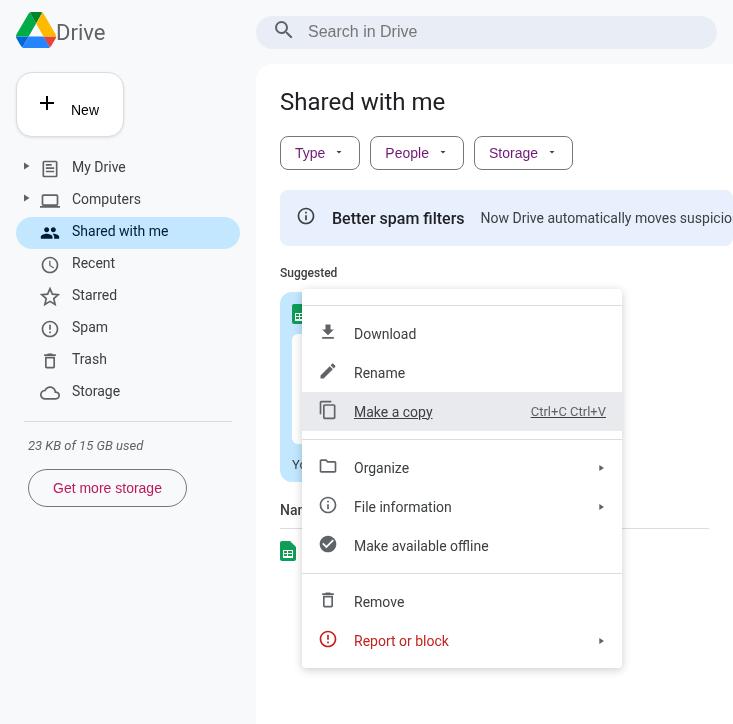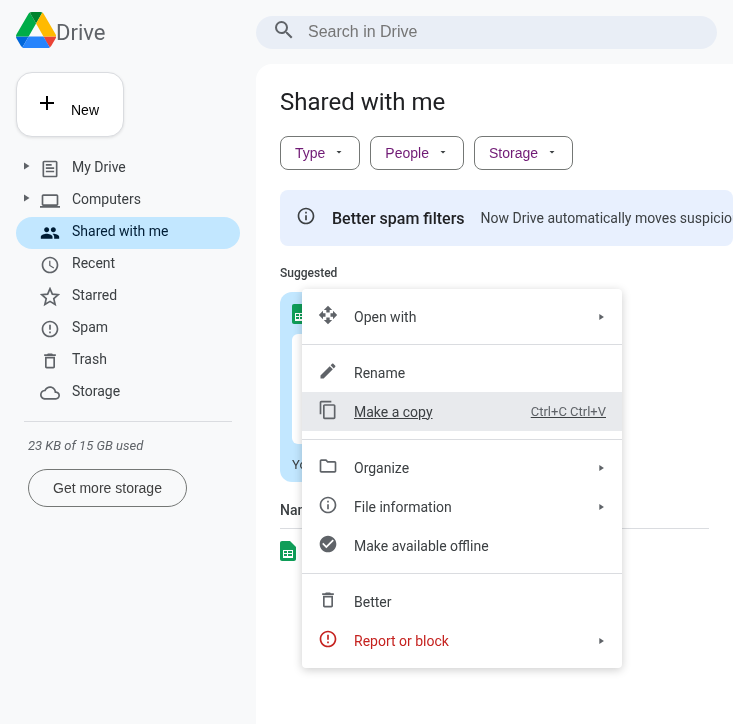--- a/index.html
+++ b/index.html
@@ -24,21 +24,21 @@
     .nav { list-style: none; }
     .nav-item { display: flex; align-items: flex-start; gap: 12px; padding: 6px 12px 6px 24px; border-radius: 20px; cursor: pointer; font-size: 14px; color: #3c4043; height: 32px; position: relative; }
     .nav-item svg { width: 20px; height: 20px; fill: #5f6368; }
     .nav-item.active { background: #c2e7ff; color: #001d35; }
     .nav-item.active svg { fill: #001d35; }
     .nav-item .expand { position: absolute; left: 4px; width: 12px; height: 12px; }
     .nav-item .expand svg { width: 12px; height: 12px; fill: #5f6368; }
     
     .storage-sep { border: none; border-top: 1px solid #dadce0; margin: 12px 8px 8px 8px; }
     .storage-text { font-size: 13px; color: #5f6368; padding: 8px 12px; font-style: italic; }
-    .storage-btn { display: inline-block; border: 1px solid #747775; border-radius: 20px; padding: 10px 24px; font-size: 14px; color: #404040; cursor: pointer; margin: 8px 12px; background: transparent; }
+    .storage-btn { display: inline-block; border: 1px solid #747775; border-radius: 20px; padding: 10px 24px; font-size: 14px; color: #be185d; cursor: pointer; margin: 8px 12px; background: transparent; }
     
     .main { flex: 1; background: #fff; border-top-left-radius: 16px; padding: 24px 0 0 24px; overflow: hidden; position: relative; }
     .page-title { font-size: 24px; font-weight: 400; margin-bottom: 20px; }
     
     .filters { display: flex; gap: 10px; margin-bottom: 20px; }
     .chip { display: flex; align-items: center; gap: 8px; border: 1px solid #747775; border-radius: 8px; padding: 8px 14px; font-size: 14px; color: #701a75; cursor: pointer; background: #fff; }
     .chip svg { width: 12px; height: 12px; fill: #3c4043; }
     
     .banner { background: #e8f0fe; border-radius: 8px; padding: 16px 16px; display: flex; align-items: center; gap: 16px; margin-bottom: 20px; overflow: hidden; white-space: nowrap; }
     .banner svg { width: 20px; height: 20px; fill: #3c4043; flex-shrink: 0; }
@@ -203,30 +203,27 @@
     <div class="file-row">
       <span><svg class="sheets-icon" viewBox="0 0 16 20">
             <path fill="#0f9d58" d="M10 0H2C.9 0 0 .9 0 2v16c0 1.1.9 2 2 2h12c1.1 0 2-.9 2-2V6l-6-6z"></path>
             <path fill="#fff" d="M3 9h10v8H3V9zm1 1v2h3v-2H4zm4 0v2h4v-2H8zm-4 3v2h3v-2H4zm4 0v2h4v-2H8z"></path>
           </svg></span>
     </div>
   </div>
 </div>
 
 <div class="context-menu" id="context-menu">
-    <div class="menu-item">
-      <span><svg viewBox="0 0 24 24">
-          <path d="M10 9h4V6h3l-5-5-5 5h3v3zm-1 1H6V7l-5 5 5 5v-3h3v-4zm14 2l-5-5v3h-3v4h3v3l5-5zm-9 3h-4v3H7l5 5 5-5h-3v-3z"></path>
-        </svg></span>
-      <span>Open with</span>
-      <span class="submenu"><svg viewBox="0 0 24 24">
-          <path d="M8 5v14l11-7z"></path>
-        </svg></span>
-    </div>
     <hr class="menu-sep">
+    <div class="menu-item">
+      <span><svg viewBox="0 0 24 24">
+          <path d="M19 9h-4V3H9v6H5l7 7 7-7zM5 18v2h14v-2H5z"></path>
+        </svg></span>
+      <span>Download</span>
+    </div>
     <div class="menu-item">
       <span><svg viewBox="0 0 24 24">
           <path d="M3 17.25V21h3.75L17.81 9.94l-3.75-3.75L3 17.25zM20.71 7.04c.39-.39.39-1.02 0-1.41l-2.34-2.34c-.39-.39-1.02-.39-1.41 0l-1.83 1.83 3.75 3.75 1.83-1.83z"></path>
         </svg></span>
       <span>Rename</span>
     </div>
     <div class="menu-item hover">
       <span><svg viewBox="0 0 24 24">
           <path d="M16 1H4c-1.1 0-2 .9-2 2v14h2V3h12V1zm3 4H8c-1.1 0-2 .9-2 2v14c0 1.1.9 2 2 2h11c1.1 0 2-.9 2-2V7c0-1.1-.9-2-2-2zm0 16H8V7h11v14z"></path>
         </svg></span>
@@ -256,21 +253,21 @@
       <span><svg viewBox="0 0 24 24">
           <path d="M12 2C6.48 2 2 6.48 2 12s4.48 10 10 10 10-4.48 10-10S17.52 2 12 2zm-2 15l-5-5 1.41-1.41L10 14.17l7.59-7.59L19 8l-9 9z"></path>
         </svg></span>
       <span>Make available offline</span>
     </div>
     <hr class="menu-sep">
     <div class="menu-item">
       <span><svg viewBox="0 0 24 24">
           <path d="M6 19c0 1.1.9 2 2 2h8c1.1 0 2-.9 2-2V7H6v12zm2-10h8v10H8V9zm7.5-5l-1-1h-5l-1 1H5v2h14V4z"></path>
         </svg></span>
-      <span>Better</span>
+      <span>Remove</span>
     </div>
     <div class="menu-item danger">
       <span><svg viewBox="0 0 24 24">
           <path d="M11 7h2v6h-2zm0 8h2v2h-2zm1-13C6.48 2 2 6.48 2 12s4.48 10 10 10 10-4.48 10-10S17.52 2 12 2zm0 18c-4.41 0-8-3.59-8-8s3.59-8 8-8 8 3.59 8 8-3.59 8-8 8z"></path>
         </svg></span>
       <span>Report or block</span>
       <span class="submenu"><svg viewBox="0 0 24 24">
           <path d="M8 5v14l11-7z"></path>
         </svg></span>
     </div>

